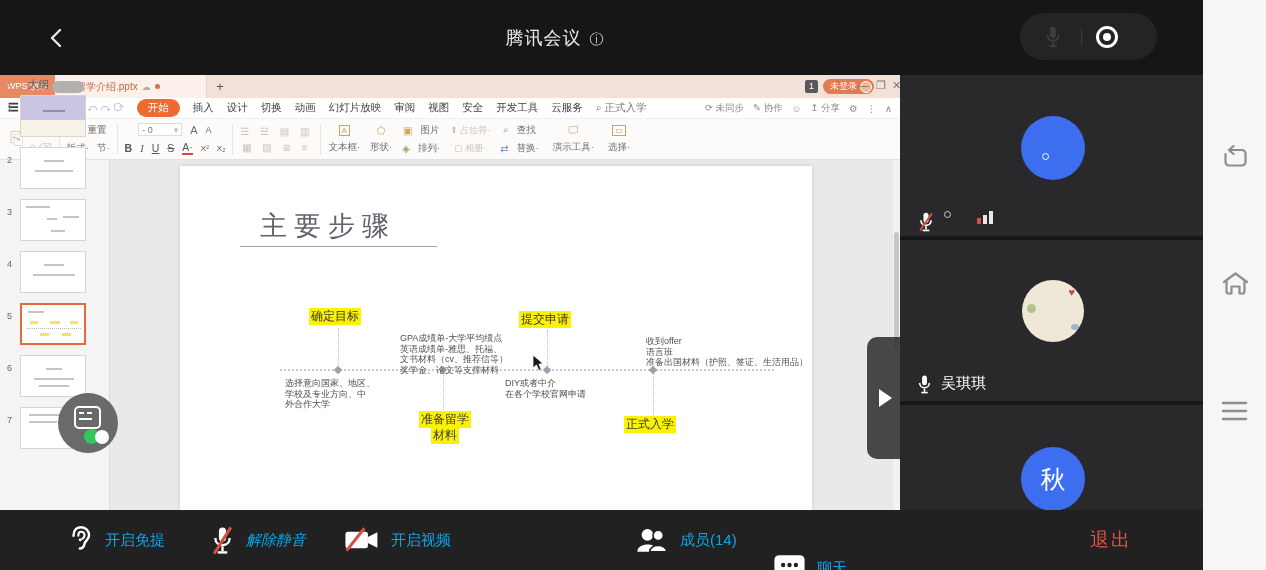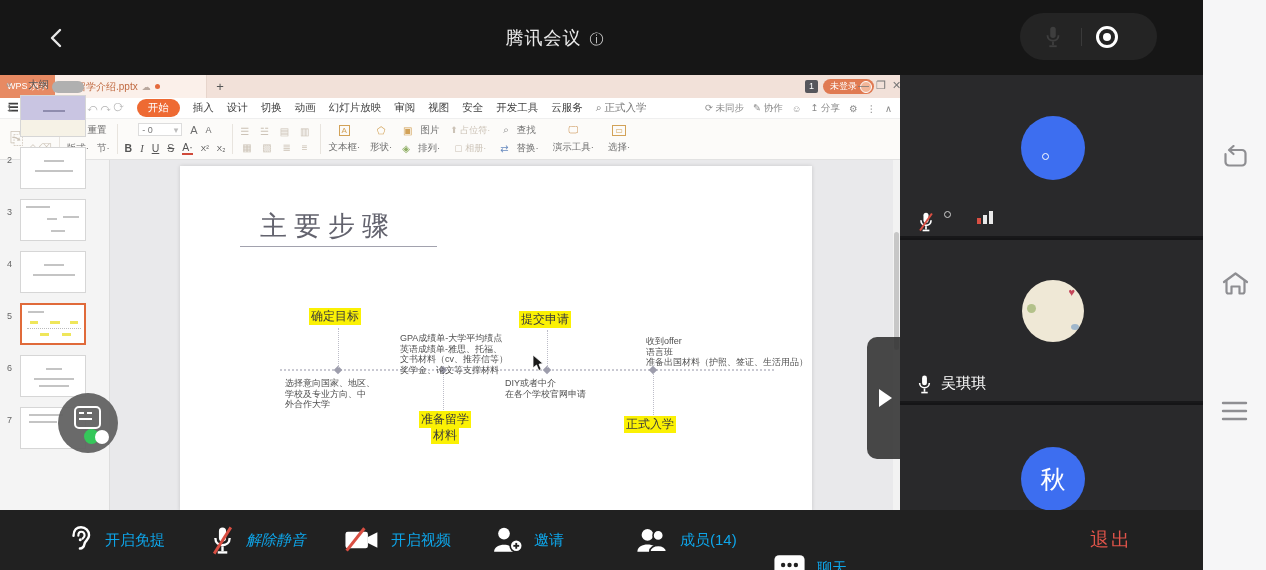--- a/index.html
+++ b/index.html
@@ -457,30 +457,20 @@
 
     <div class="tb-group" style="left:344px;">
       <svg width="36" height="26" viewBox="0 0 30 22">
         <rect x="1" y="4" width="19" height="14" rx="2" fill="#fff"></rect>
         <path d="M20 8.5 L28 4.5 V17.5 L20 13.5 Z" fill="#fff"></path>
         <line x1="2" y1="20" x2="17" y2="1" stroke="#d94f43" stroke-width="2.6"></line>
       </svg>
       <span class="tb-label">开启视频</span>
     </div>
 
-    <div class="tb-group" style="left:492px;">
-      <svg width="31" height="28" viewBox="0 0 26 24">
-        <circle cx="10" cy="6.5" r="5" fill="#fff"></circle>
-        <path d="M1.5 22 C1.5 14 18.5 14 18.5 22 Z" fill="#fff"></path>
-        <circle cx="20.5" cy="17" r="5.2" fill="#fff" stroke="#212121" stroke-width="1.4"></circle>
-        <line x1="20.5" y1="14.5" x2="20.5" y2="19.5" stroke="#212121" stroke-width="1.6"></line>
-        <line x1="18" y1="17" x2="23" y2="17" stroke="#212121" stroke-width="1.6"></line>
-      </svg>
-      <span class="tb-label">邀请</span>
-    </div>
 
     <div class="tb-group" style="left:635px;">
       <svg width="34" height="27" viewBox="0 0 30 24">
         <circle cx="11" cy="7" r="5.2" fill="#fff"></circle>
         <path d="M2 22 C2 13.5 20 13.5 20 22 Z" fill="#fff"></path>
         <circle cx="20.5" cy="7.5" r="4.6" fill="#fff" stroke="#212121" stroke-width="1.4"></circle>
         <path d="M13 22 C13 14.5 28 14.5 28 22 Z" fill="#fff" stroke="#212121" stroke-width="1.4"></path>
       </svg>
       <span class="tb-label">成员(14)</span>
     </div>

